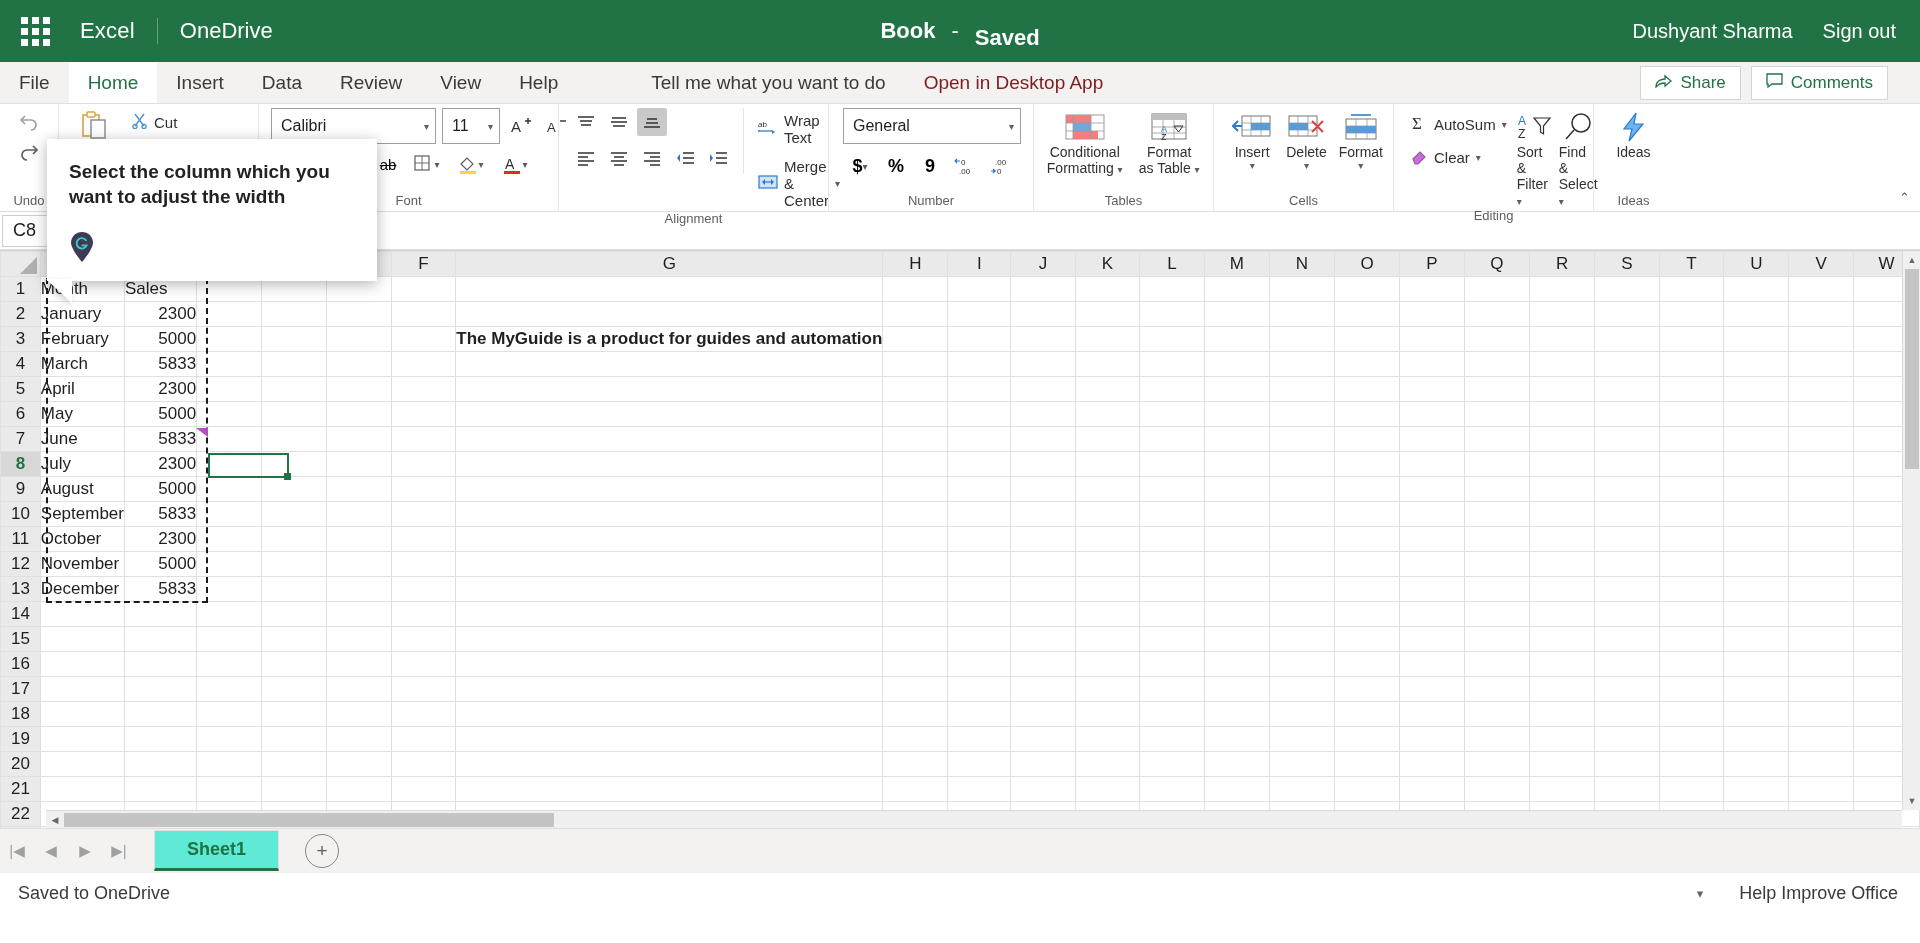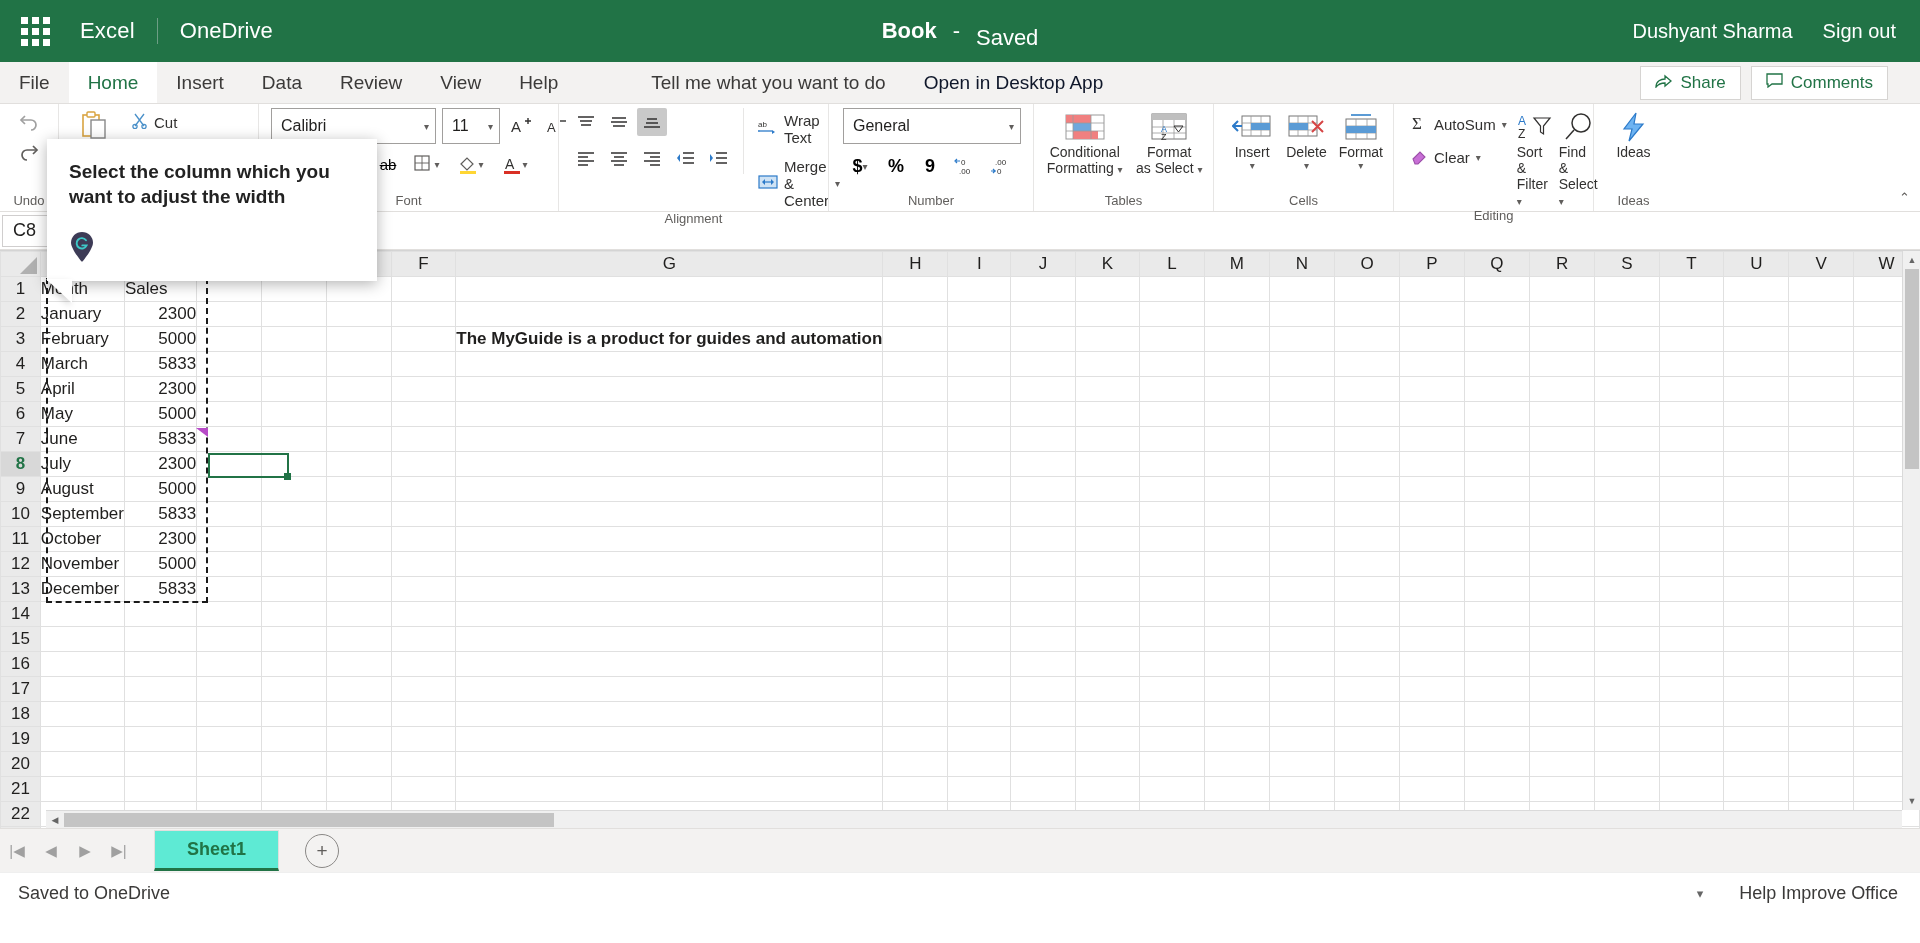--- a/index.html
+++ b/index.html
@@ -23,35 +23,35 @@
   .vdiv { width: 1px; height: 26px; background: #6d9e85; margin: 0 22px; }
   #onedrive-link { font-size: 22px; font-weight: 400; cursor: pointer; }
   #doc-title-wrap {
     position: absolute; left: 0; right: 0; text-align: center;
     display: flex; justify-content: center; align-items: center; gap: 16px;
     pointer-events: none; font-size: 22px;
   }
   #doc-title-wrap > * { pointer-events: auto; }
   #doc-title { font-weight: 600; }
   #doc-dash { font-weight: 400; }
-  #doc-status { font-weight: 400; margin-top: 13px; }
+  #doc-status { font-weight: 700; margin-top: 13px; }
   #titlebar-right { margin-left: auto; display: flex; align-items: center; gap: 30px;
     margin-right: 24px; font-size: 20px; }
   #titlebar-right span { cursor: pointer; }
 
   
   #tabbar { height: 42px; background: #f3f2f1; display: flex; align-items: stretch;
     border-bottom: 1px solid #e1dfdd; position: relative; }
   .tab { padding: 0 19px; display: flex; align-items: center; font-size: 19px;
     color: #3b3a39; cursor: pointer; }
   .tab.active { background: #fff; color: #217346; }
   .tellme { padding: 0 20px; display: flex; align-items: center; font-size: 19px;
     color: #3b3a39; cursor: pointer; margin-left: 54px; }
   .deskapp { padding: 0 18px; display: flex; align-items: center; font-size: 19px;
-    color: #0f172a; cursor: pointer; }
+    color: #7f1d1d; cursor: pointer; }
   #tabbar-right { margin-left: auto; display: flex; align-items: center; gap: 10px;
     padding-right: 32px; }
   .tb-btn { border: 1px solid #d6d4d2; background: #fff; color: #217346;
     font-size: 17px; padding: 6px 14px; display: flex; align-items: center; gap: 8px;
     cursor: pointer; font-family: inherit; }
 
   
   #ribbon { height: 108px; background: #fff; border-bottom: 1px solid #e1dfdd;
     display: flex; align-items: stretch; position: relative; }
   .rgroup { display: flex; flex-direction: column; position: relative;
@@ -477,21 +477,21 @@
           <svg width="40" height="30" viewBox="0 0 40 30">
             <rect x="3" y="2" width="34" height="25" fill="#fff" stroke="#777" stroke-width="1"></rect>
             <rect x="3" y="2" width="34" height="6" fill="#bfbfbf"></rect>
             <path d="M14 8v19M25 8v19M3 15h34M3 21h34" stroke="#999" stroke-width=".8"></path>
             <text x="12" y="20" font-size="9" font-family="Liberation Sans" fill="#2c7ac9">A</text>
             <text x="12" y="28" font-size="9" font-family="Liberation Sans" fill="#323130">Z</text>
             <path d="M25 14h9l-4.5 6z" fill="none" stroke="#323130" stroke-width="1"></path>
           </svg>
         </span>
         <span>Format</span>
-        <span><span>as Select</span> <span class="caret">▾</span></span>
+        <span><span>as Table</span> <span class="caret">▾</span></span>
       </div>
     </div>
     <div class="glabel">Tables</div>
   </div>
 
   <div class="rgroup" style="width:180px">
     <div class="rbody" style="gap:2px;padding-left:6px">
       <div class="bigbtn" style="width:58px">
         <span class="bi">
           <svg width="40" height="28" viewBox="0 0 40 28">

